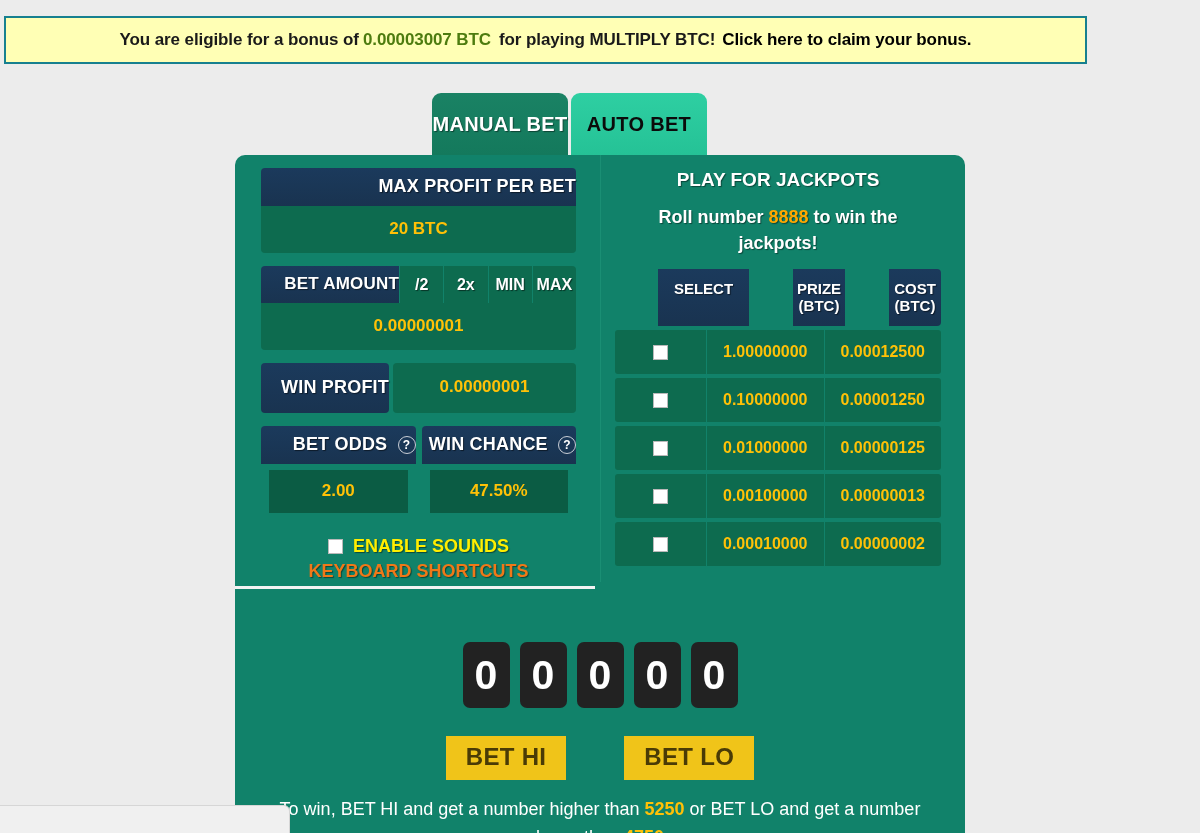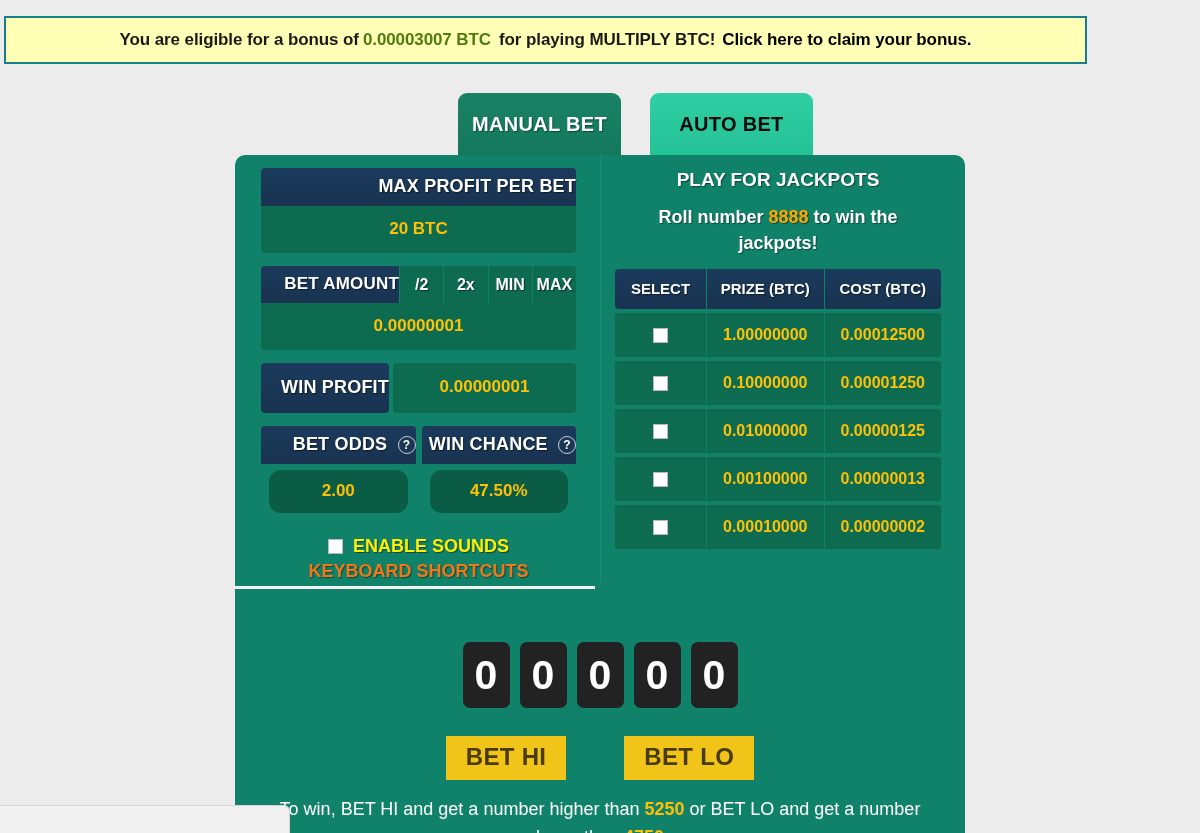--- a/index.html
+++ b/index.html
@@ -41,31 +41,30 @@
   
   .tabs {
     position: absolute;
     left: 432px;
     top: 93px;
     display: flex;
     gap: 3px;
     z-index: 5;
   }
   .tab {
-    width: 163px;
+    width: 136px;
     height: 62px;
     border-radius: 9px 9px 0 0;
     display: flex;
     align-items: center;
     justify-content: center;
     font-size: 20px;
     font-weight: bold;
     letter-spacing: 0.3px;
     cursor: pointer;
-    margin-left: 26px;
   }
   .tab-manual {
     background: linear-gradient(#1a8264, #14795c);
     color: #ffffff;
     text-shadow: 1px 1px 1px rgba(0,0,0,.45);
   }
   .tab-auto {
     background: linear-gradient(#2ecfa2, #25c296);
     color: #0b0b0b;
   }
@@ -156,21 +155,21 @@
     border-radius: 4px;
     padding: 14px 0 15px;
     margin-left: 4px;
   }
 
   
   .odds-row { display: flex; gap: 6px; }
   .odds-cell { flex: 1; border-radius: 4px; overflow: hidden; }
   .odds-cell .lbl-bar { border-radius: 0; }
   .odds-cell .val-box {
-    border-radius: 12px;
+    border-radius: 0;
     margin: 6px 8px 10px;
     padding: 11px 0 12px;
     background: #0b5c44;
   }
   .help-icon {
     display: inline-flex;
     align-items: center;
     justify-content: center;
     width: 18px; height: 18px;
     border: 1.5px solid #c9ced6;
@@ -245,20 +244,21 @@
   .jp-head { display: flex; border-radius: 4px; overflow: hidden; }
   .jp-head div {
     background: linear-gradient(#1b3a5c, #193350);
     color: #ffffff;
     font-weight: bold;
     font-size: 15px;
     text-align: center;
     padding: 11px 0 12px;
     text-shadow: 1px 1px 1px rgba(0,0,0,.5);
     border-right: 1px solid #11826a;
+    margin-left: 43px;
   }
   .jp-head div:last-child { border-right: none; }
   .col-select { flex: 0 0 92px; }
   .col-prize  { flex: 1; }
   .col-cost   { flex: 1; }
 
   .jp-row {
     display: flex;
     align-items: center;
     background: #0d6b4f;

